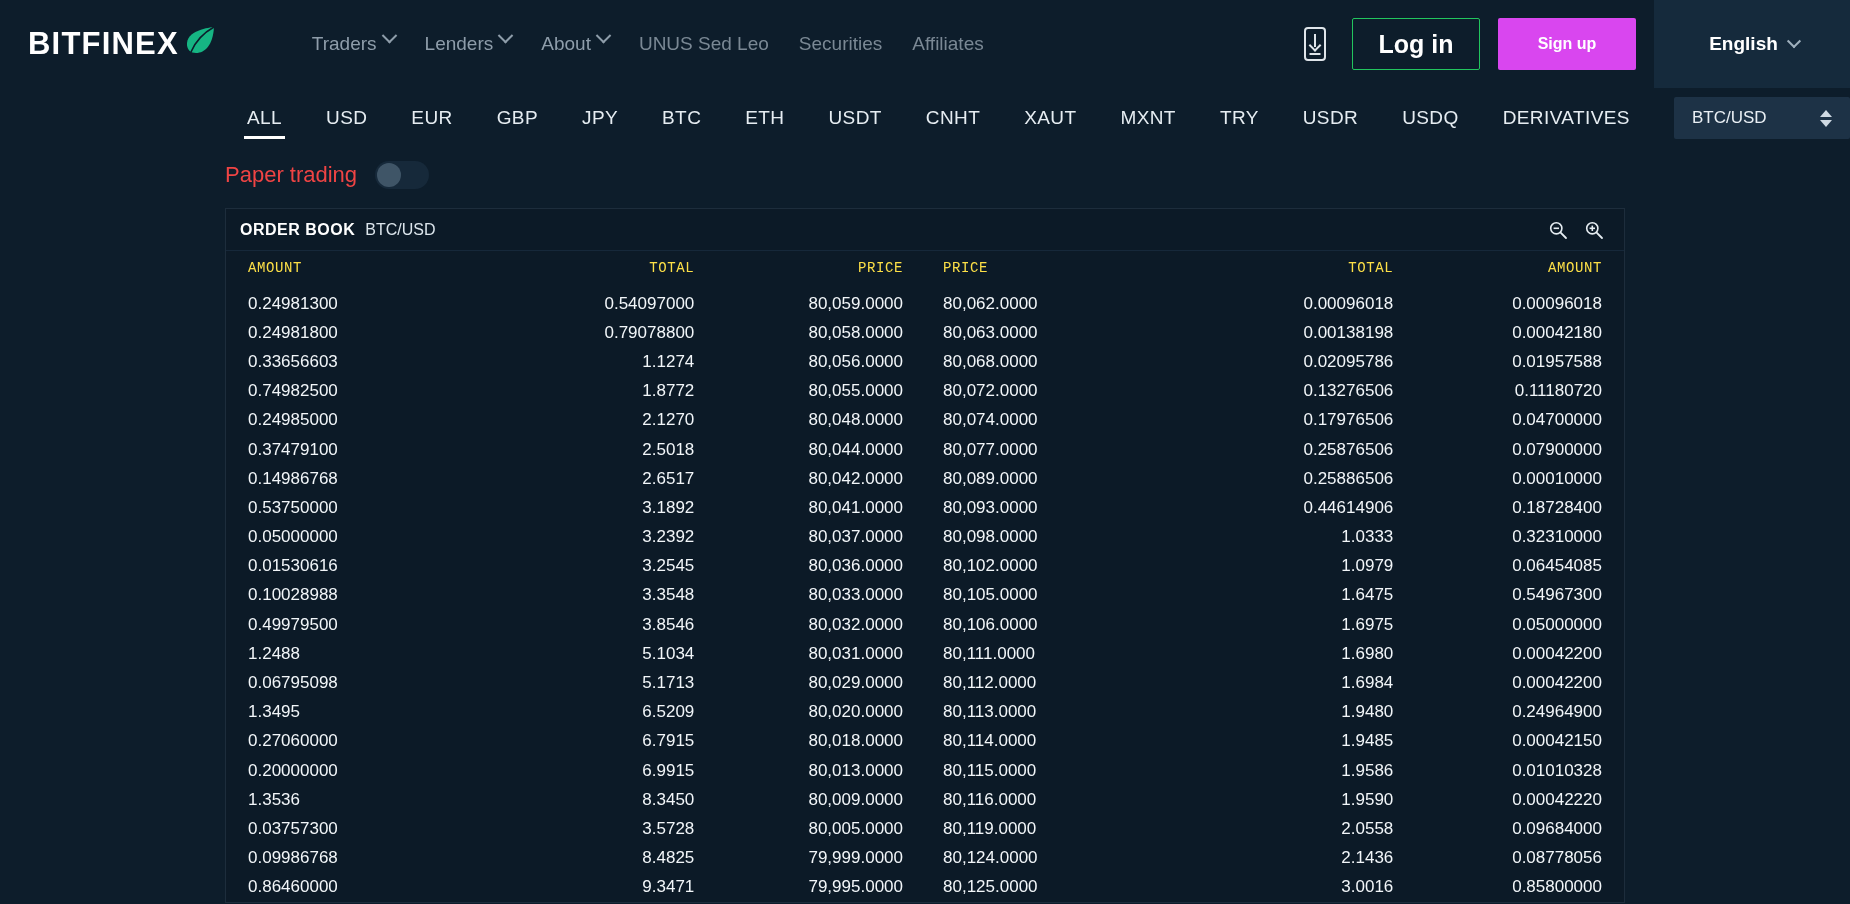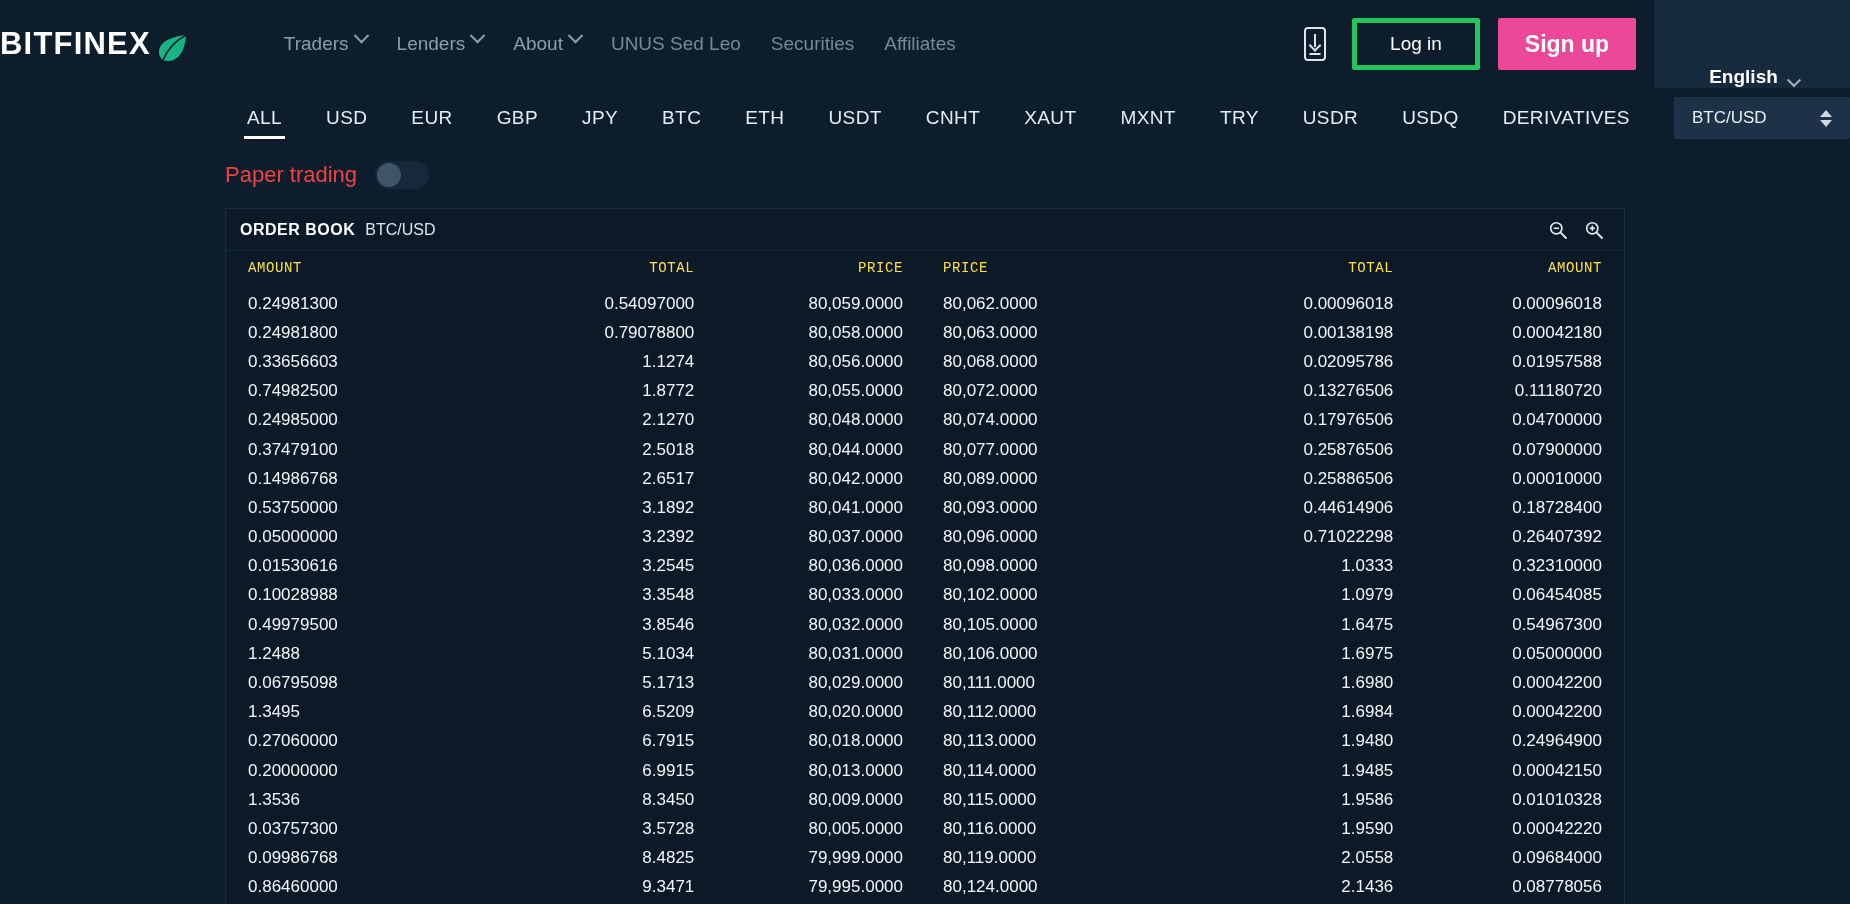--- a/index.html
+++ b/index.html
@@ -16,21 +16,22 @@
   .header {
     height: 88px;
     background: #0d1d2b;
     display: flex;
     align-items: center;
     position: relative;
   }
 
   .logo {
     display: flex;
-    align-items: flex-end;
+    align-items: flex-start;
+    margin-left: 28px;
     gap: 6px;
   }
   .logo-text {
     color: #ffffff;
     font-size: 31px;
     font-weight: bold;
     letter-spacing: 1.2px;
   }
   .logo-leaf { width: 30px; height: 28px; display: block; }
 
@@ -93,47 +94,47 @@
   .app-dl-bar {
     position: absolute;
     left: 50%; bottom: 4px;
     width: 11px; height: 2px;
     background: #dfe5ea;
     transform: translateX(-50%);
   }
 
   .btn-login {
     width: 128px; height: 52px;
-    border: 5px solid #22c55e;
+    border: 1px solid #22c55e;
     background: transparent;
     color: #ffffff;
-    font-size: 19px;
-    font-weight: normal;
+    font-size: 25px;
+    font-weight: bold;
     font-family: "Liberation Sans", sans-serif;
     cursor: pointer;
     border-radius: 2px;
   }
   .btn-signup {
     width: 138px; height: 52px;
     margin-left: 18px;
-    background: #ec4899;
+    background: #d946ef;
     border: none;
     color: #ffffff;
-    font-size: 23px;
+    font-size: 16px;
     font-weight: bold;
     font-family: "Liberation Sans", sans-serif;
     cursor: pointer;
     border-radius: 2px;
   }
   .lang-box {
     margin-left: 18px;
     height: 88px;
     background: #152a3c;
     display: flex;
-    align-items: flex-end;
+    align-items: center;
     justify-content: center;
     gap: 11px;
     padding: 0 36px 0 40px;
     cursor: pointer;
     min-width: 196px;
   }
   .lang-label { color: #ffffff; font-size: 19px; font-weight: bold; }
   .chev-sm {
     display: inline-block;
     width: 10px; height: 10px;
@@ -547,25 +548,20 @@
               <td class="c1">80,089.0000</td>
               <td class="c2">0.25886506</td>
               <td class="c3">0.00010000</td>
             </tr>
             <tr>
               <td class="c1">80,093.0000</td>
               <td class="c2">0.44614906</td>
               <td class="c3">0.18728400</td>
             </tr>
             <tr>
-              <td class="c1">80,096.0000</td>
-              <td class="c2">0.71022298</td>
-              <td class="c3">0.26407392</td>
-            </tr>
-            <tr>
               <td class="c1">80,098.0000</td>
               <td class="c2">1.0333</td>
               <td class="c3">0.32310000</td>
             </tr>
             <tr>
               <td class="c1">80,102.0000</td>
               <td class="c2">1.0979</td>
               <td class="c3">0.06454085</td>
             </tr>
             <tr>

